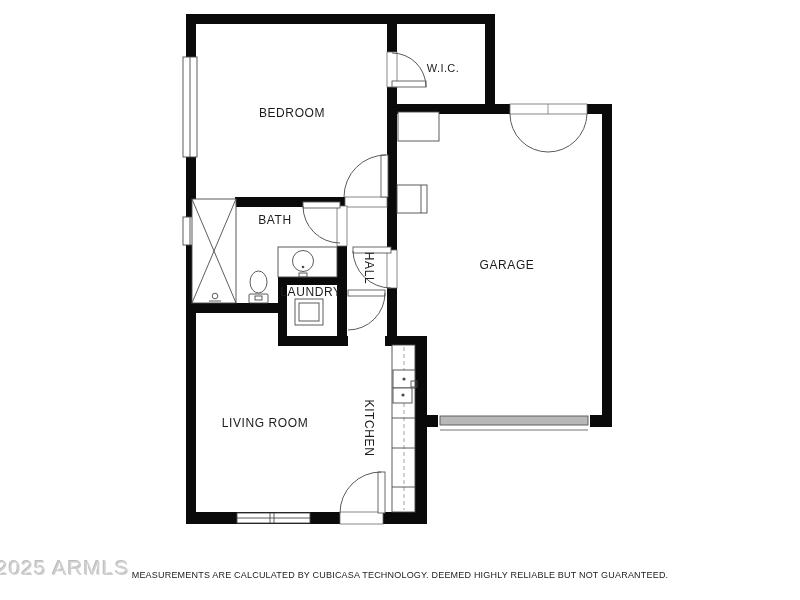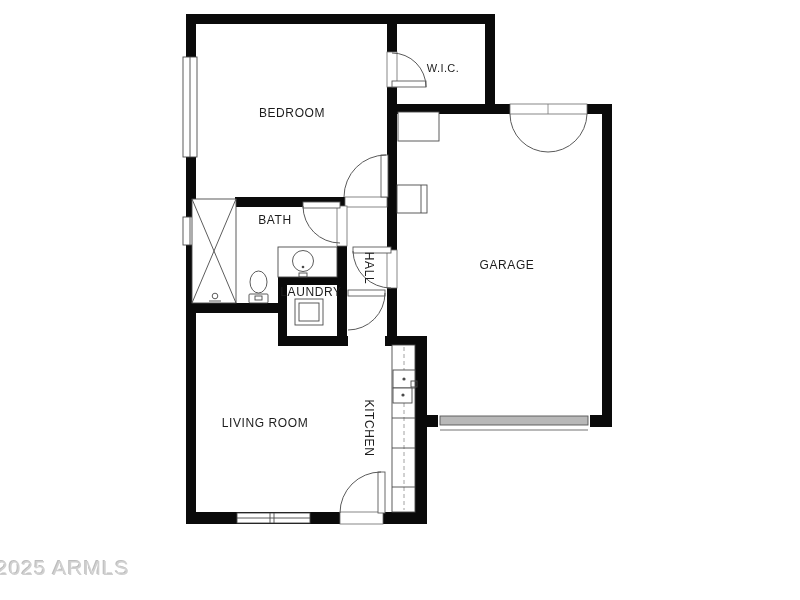--- a/index.html
+++ b/index.html
@@ -140,14 +140,15 @@
     <text class="room-label" x="507" y="269" text-anchor="middle">GARAGE</text>
     <text class="room-label" x="275" y="224" text-anchor="middle">BATH</text>
     <text class="room-label" x="369" y="268" text-anchor="middle" dominant-baseline="central" transform="rotate(90 369 268)">HALL</text>
     <text class="room-label" x="311" y="296" text-anchor="middle">LAUNDRY</text>
     <text class="room-label" x="369" y="428" text-anchor="middle" dominant-baseline="central" transform="rotate(90 369 428)">KITCHEN</text>
     <text class="room-label" x="265" y="427" text-anchor="middle">LIVING ROOM</text>
   </g>
 </svg>
 
 <div id="watermark">2025 ARMLS</div>
+<div id="disclaimer">MEASUREMENTS ARE CALCULATED BY CUBICASA TECHNOLOGY. DEEMED HIGHLY RELIABLE BUT NOT GUARANTEED.</div>
 
 </div>
 
 </body></html>

